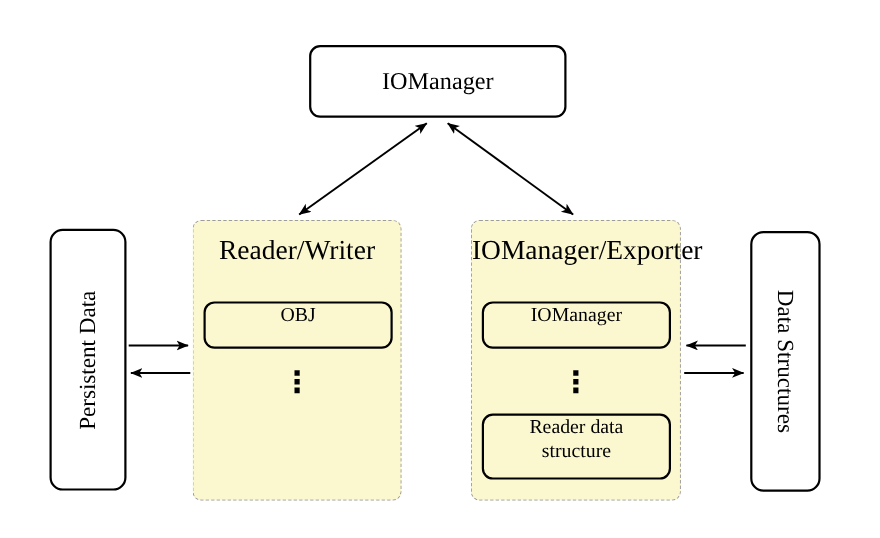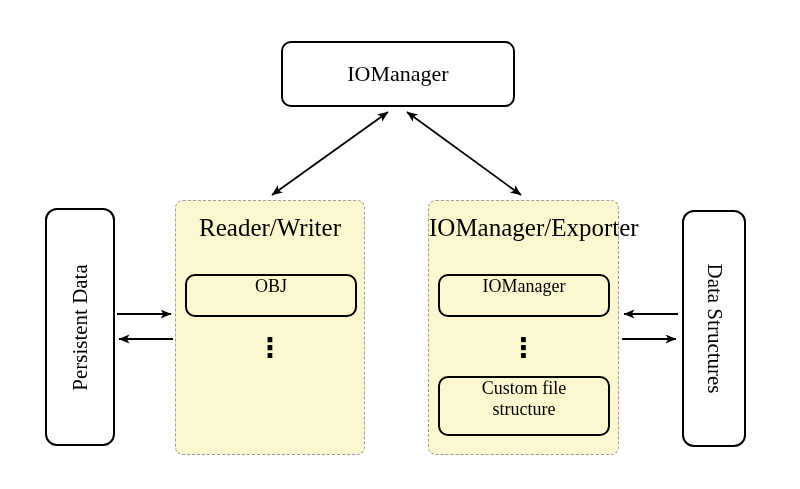--- a/index.html
+++ b/index.html
@@ -127,18 +127,18 @@
     <div class="dots">⋮</div>
   </div>
 
   <div class="group group-importer">
     <div class="group-title">IOManager/Exporter</div>
     <div class="inner-box inner-top">
       <span>IOManager</span>
     </div>
     <div class="dots">⋮</div>
     <div class="inner-box inner-bottom">
-      <span>Custom file
+      <span>Reader data
 structure</span>
     </div>
   </div>
 
 </div>
 
 </body></html>

